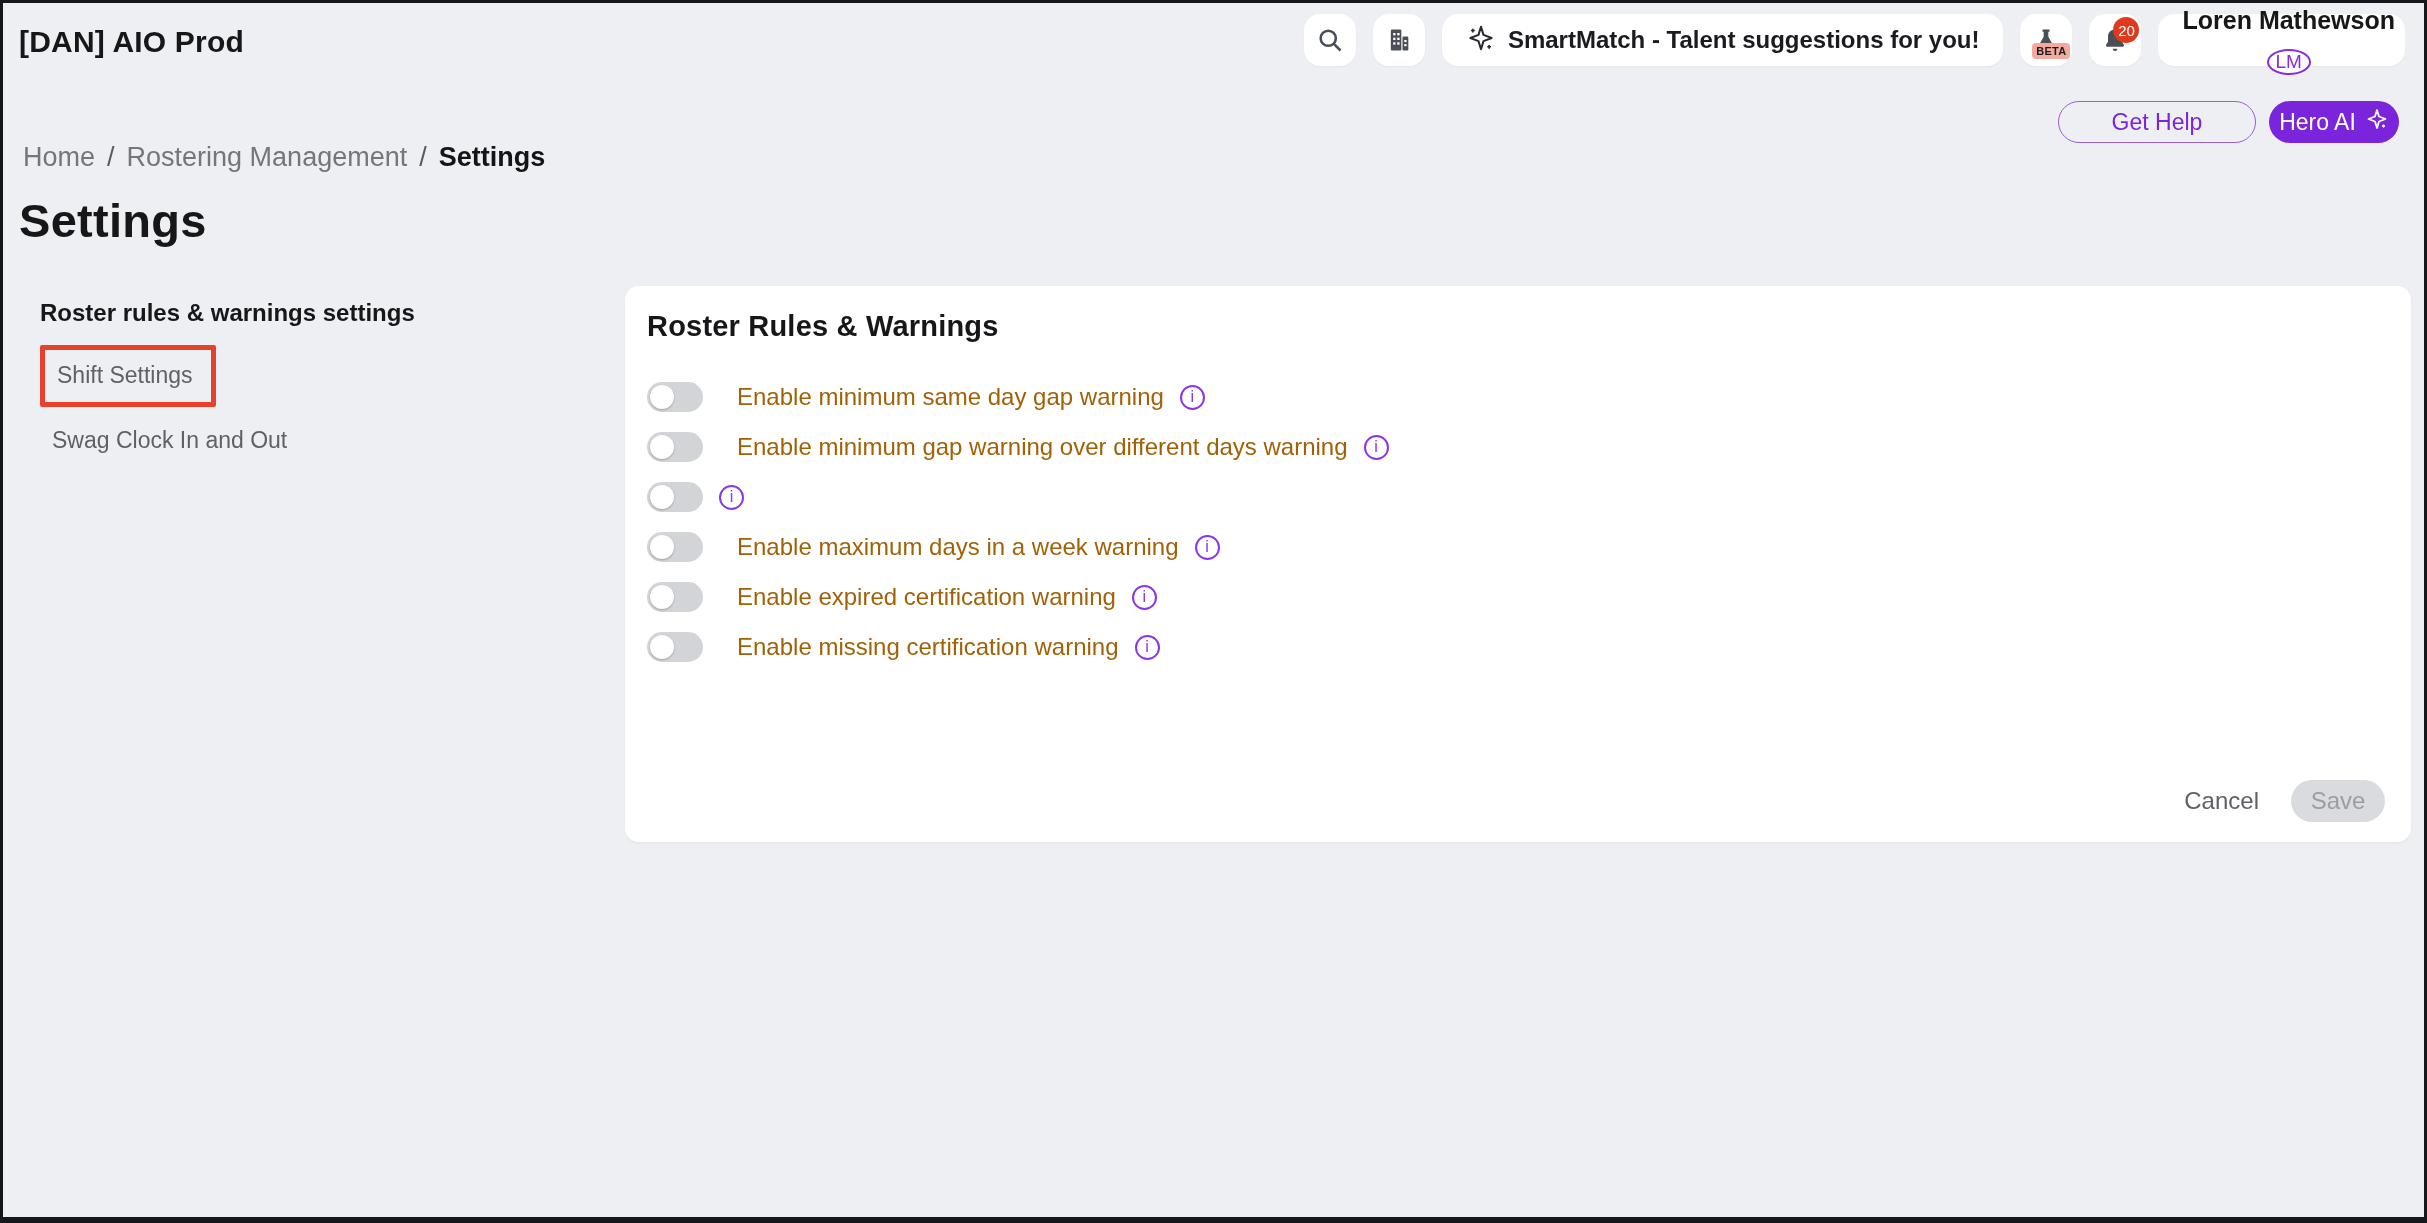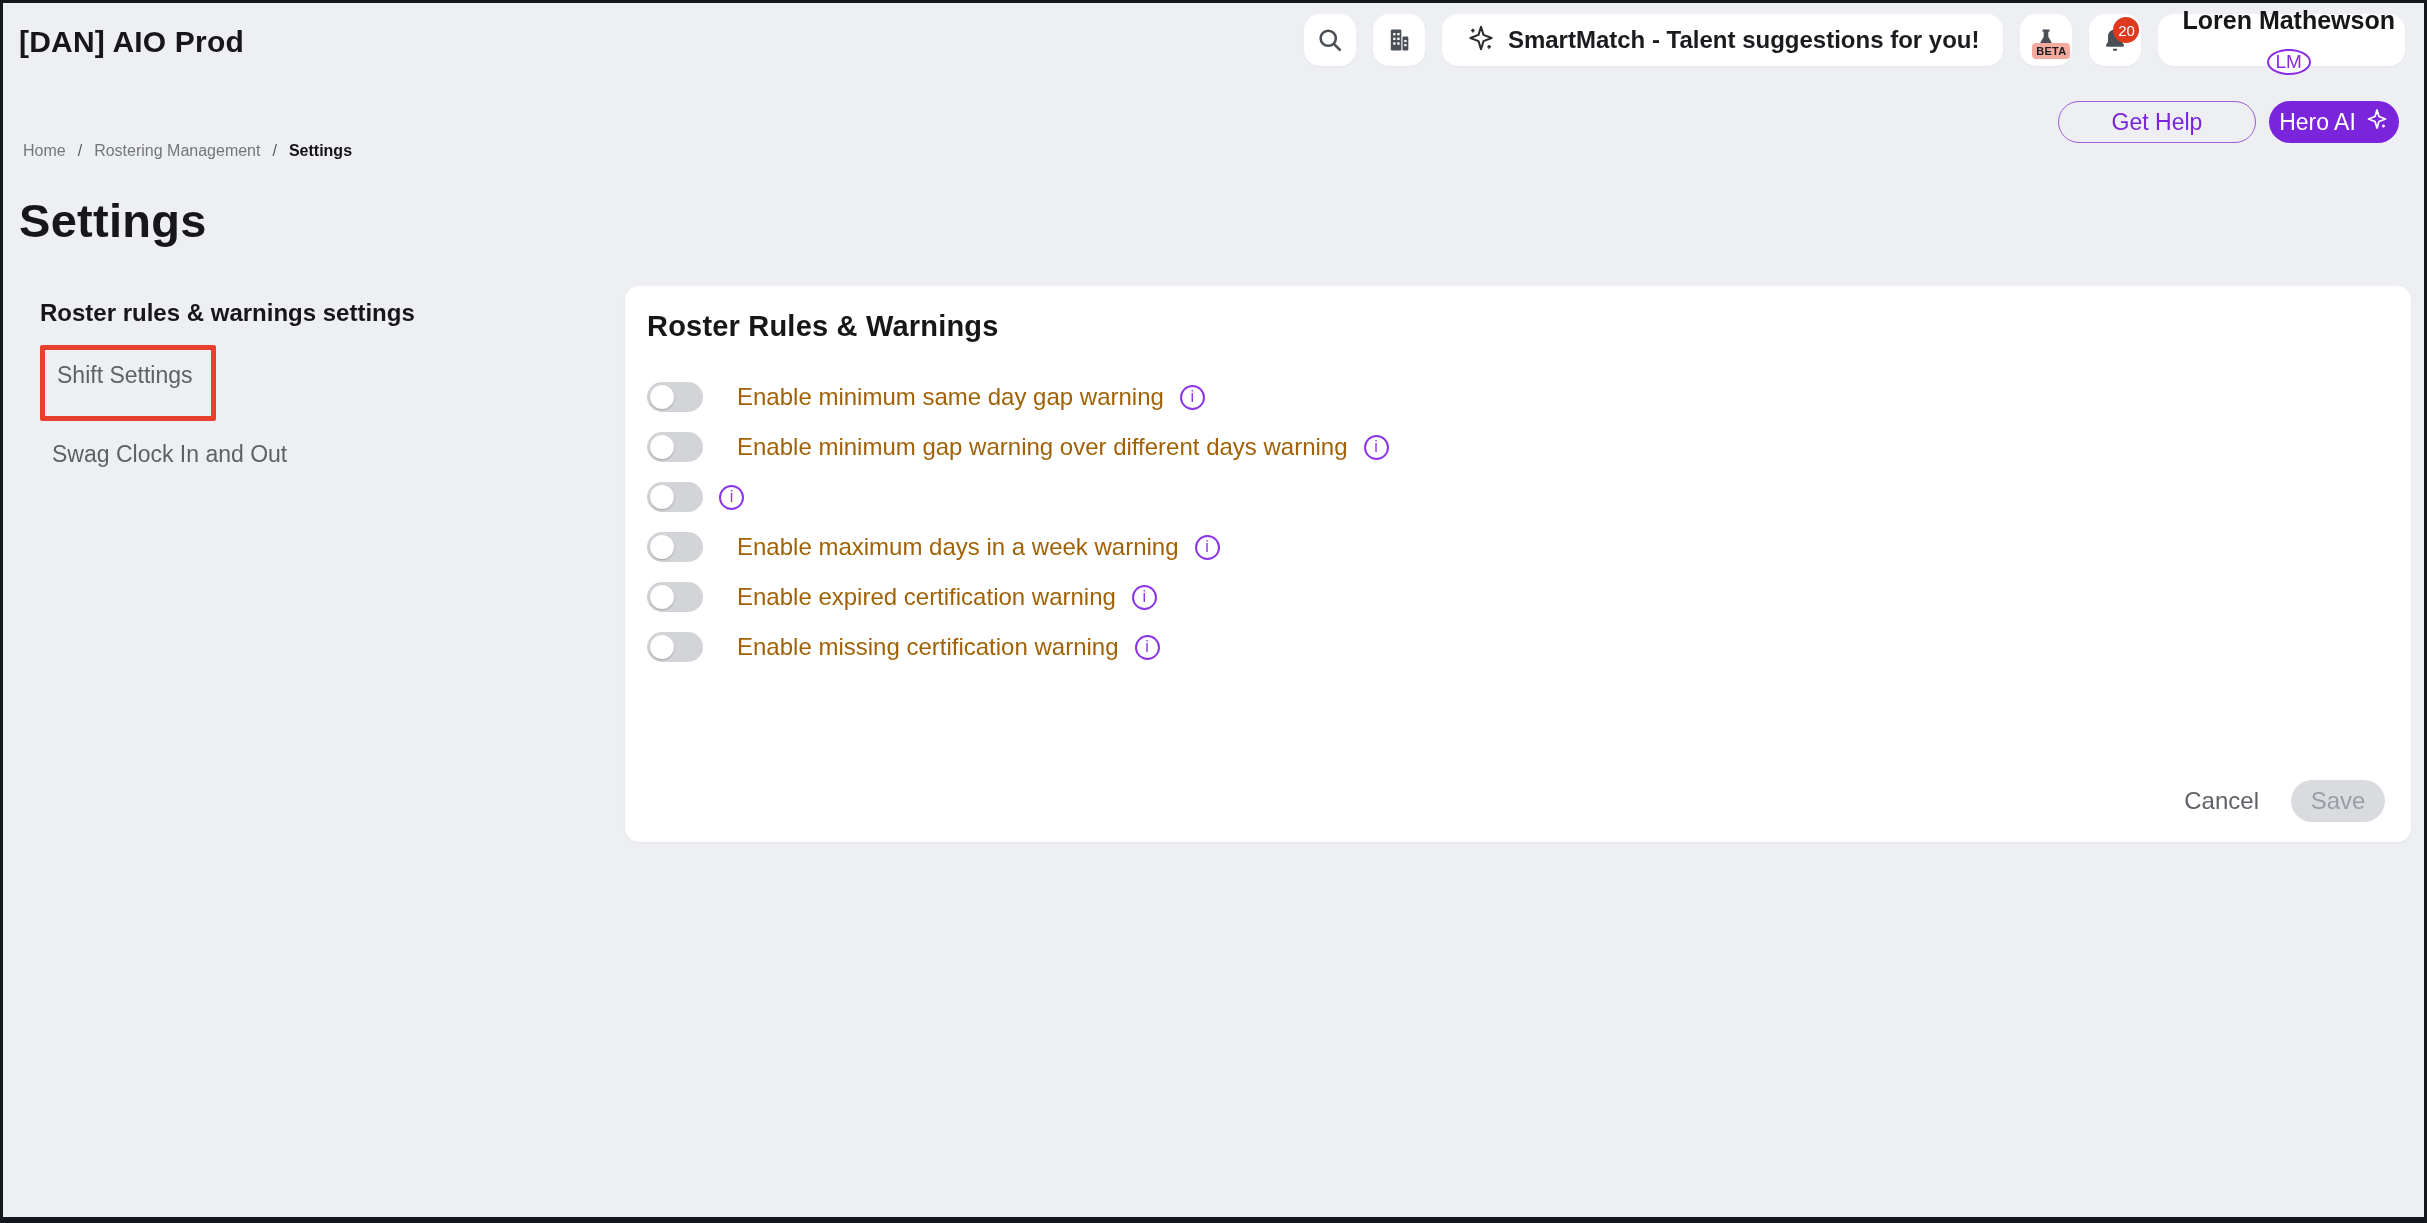--- a/index.html
+++ b/index.html
@@ -64,36 +64,36 @@
   .btn-gethelp {
     width:198px; border:1.5px solid #9B5FD8; color:#7A24DC; background:transparent;
   }
   .btn-heroai {
     width:130px; background:#7A24DC; color:#FFFFFF; gap:9px; font-weight:500;
   }
 
   
   .breadcrumb {
     position:absolute; top:139px; left:20px;
-    display:flex; align-items:center; gap:12px; font-size:16px; color:#75767C;
+    display:flex; align-items:center; gap:12px; font-size:27px; color:#75767C;
   }
   .crumb-link { color:#75767C; cursor:pointer; }
   .crumb-sep { color:#5a5b60; }
   .crumb-current { color:#141417; font-weight:bold; }
   .page-title {
     position:absolute; top:190px; left:16px;
     font-size:47px; font-weight:bold; letter-spacing:0.3px;
   }
 
   
   .sidebar { position:absolute; top:296px; left:37px; width:570px; }
   .sidebar-heading { font-size:24px; font-weight:bold; margin-bottom:18px; }
   .highlight-box {
     display:inline-block; border:5px solid #E8402C; border-radius:2px;
-    padding:12px 18px 27px 12px; min-width:146px;
+    padding:12px 18px 13px 12px; min-width:146px;
   }
   .sidebar-item { font-size:23px; color:#5F6166; cursor:pointer; }
   .sidebar-item.secondary { margin:20px 0 0 12px; }
 
   
   .card {
     position:absolute; left:622px; top:283px; width:1786px; height:556px;
     background:#FFFFFF; border-radius:14px;
     box-shadow:0 1px 3px rgba(0,0,0,0.05);
     padding:24px 22px 0 22px;

